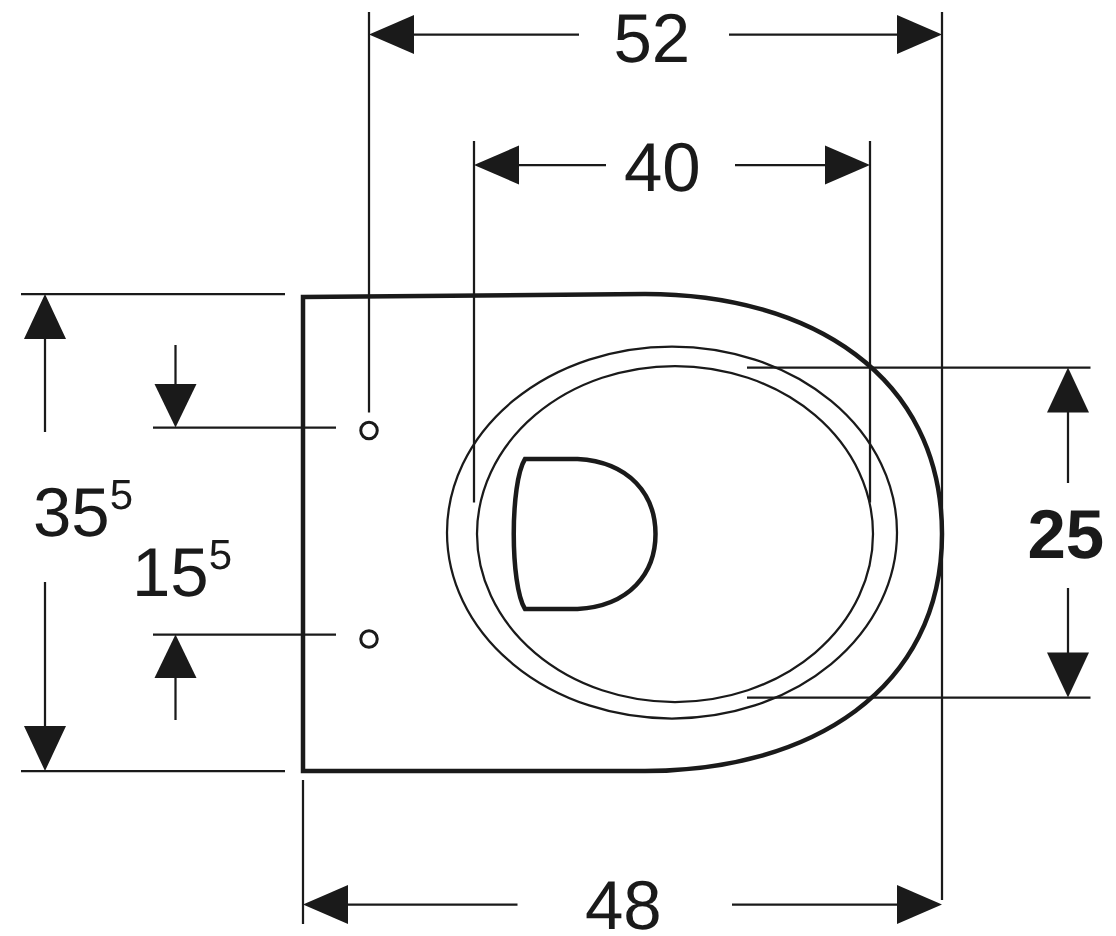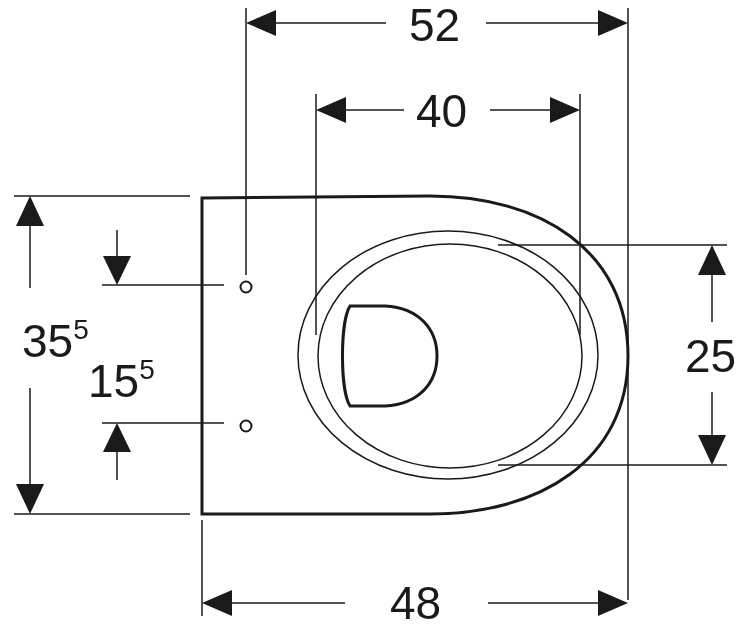--- a/index.html
+++ b/index.html
@@ -77,19 +77,19 @@
     <polygon points="117,285 103,256 131,256"></polygon>
     <polygon points="117,423 103,452 131,452"></polygon>
     <polygon points="712,245 698,275 726,275"></polygon>
     <polygon points="712,465 698,435 726,435"></polygon>
   </g>
 </svg>
 
 <div class="lbl big" style="left:409px; top:2px;">52</div>
 <div class="lbl big" style="left:416px; top:88px;">40</div>
 <div class="lbl big" style="left:390px; top:580px;">48</div>
-<div class="lbl big" style="left:685px; top:333px;">25</div>
+<div class="lbl big" style="left:685px; top:333px;font-weight:bold;">25</div>
 <div class="lbl big" style="left:4px; top:318px;margin-left:18px;">
   <span>35</span><span class="sup">5</span>
 </div>
 <div class="lbl big" style="left:88px; top:358px;">
   <span>15</span><span class="sup">5</span>
 </div>
 
 </body></html>

